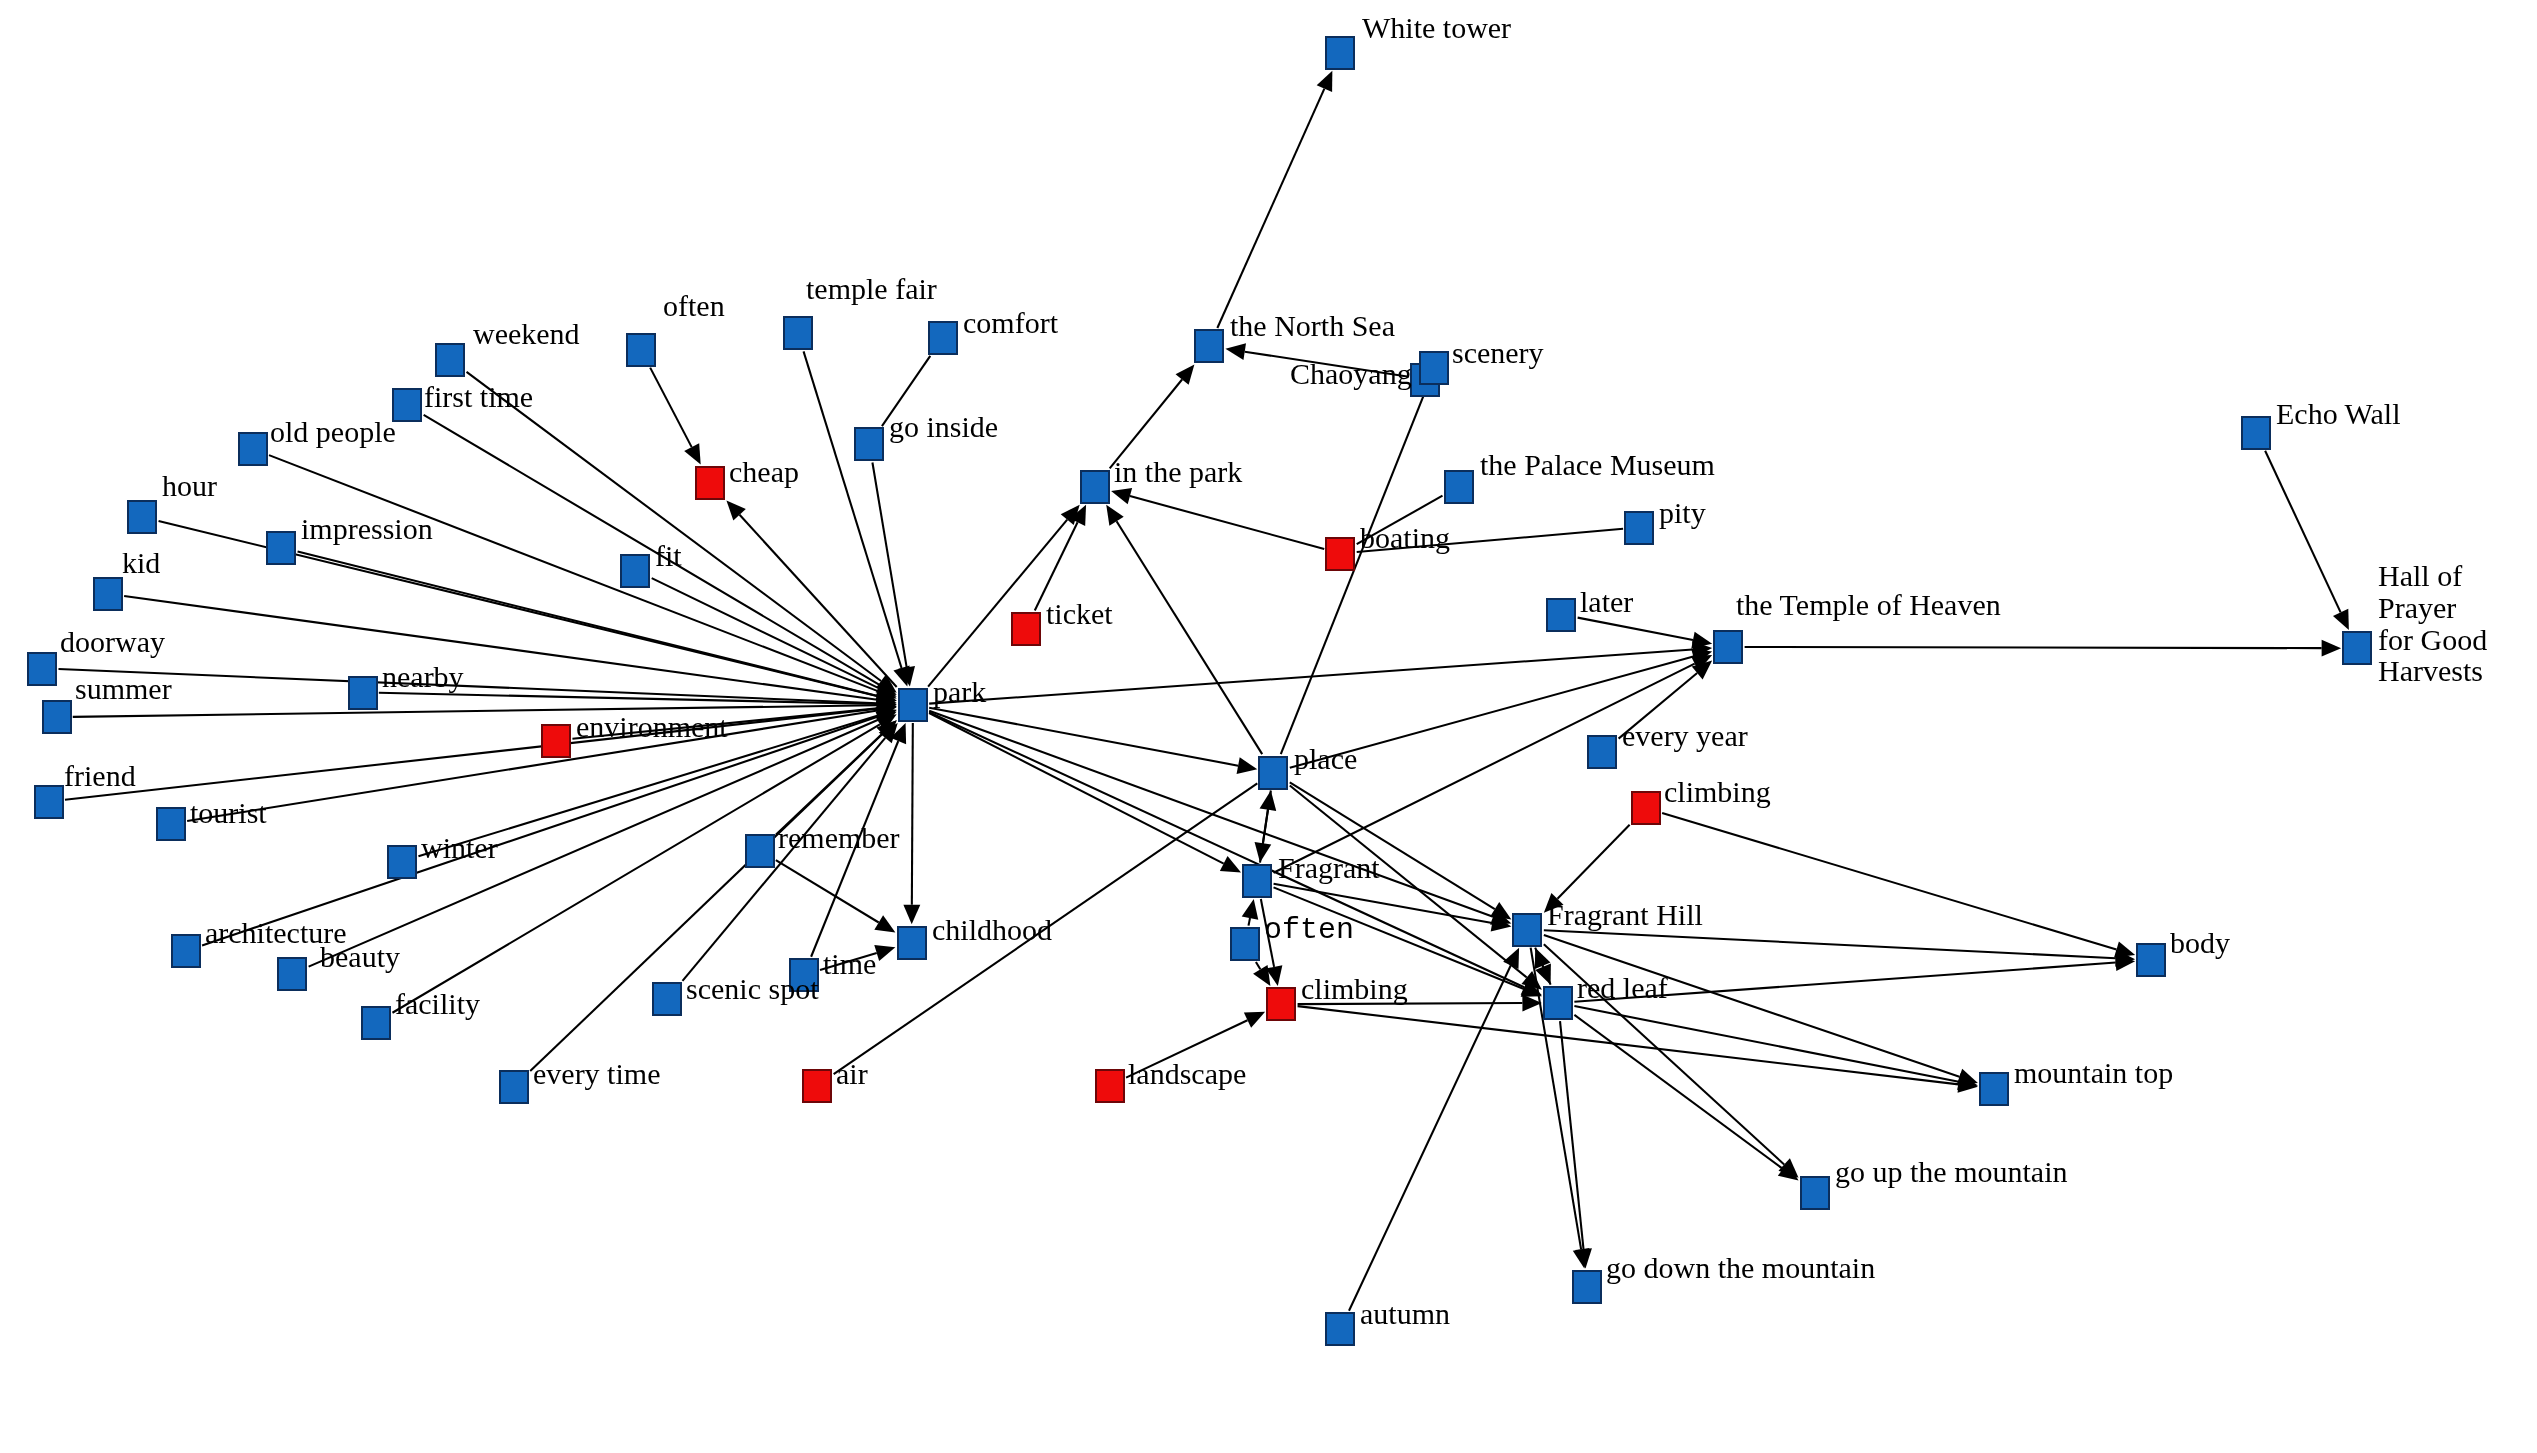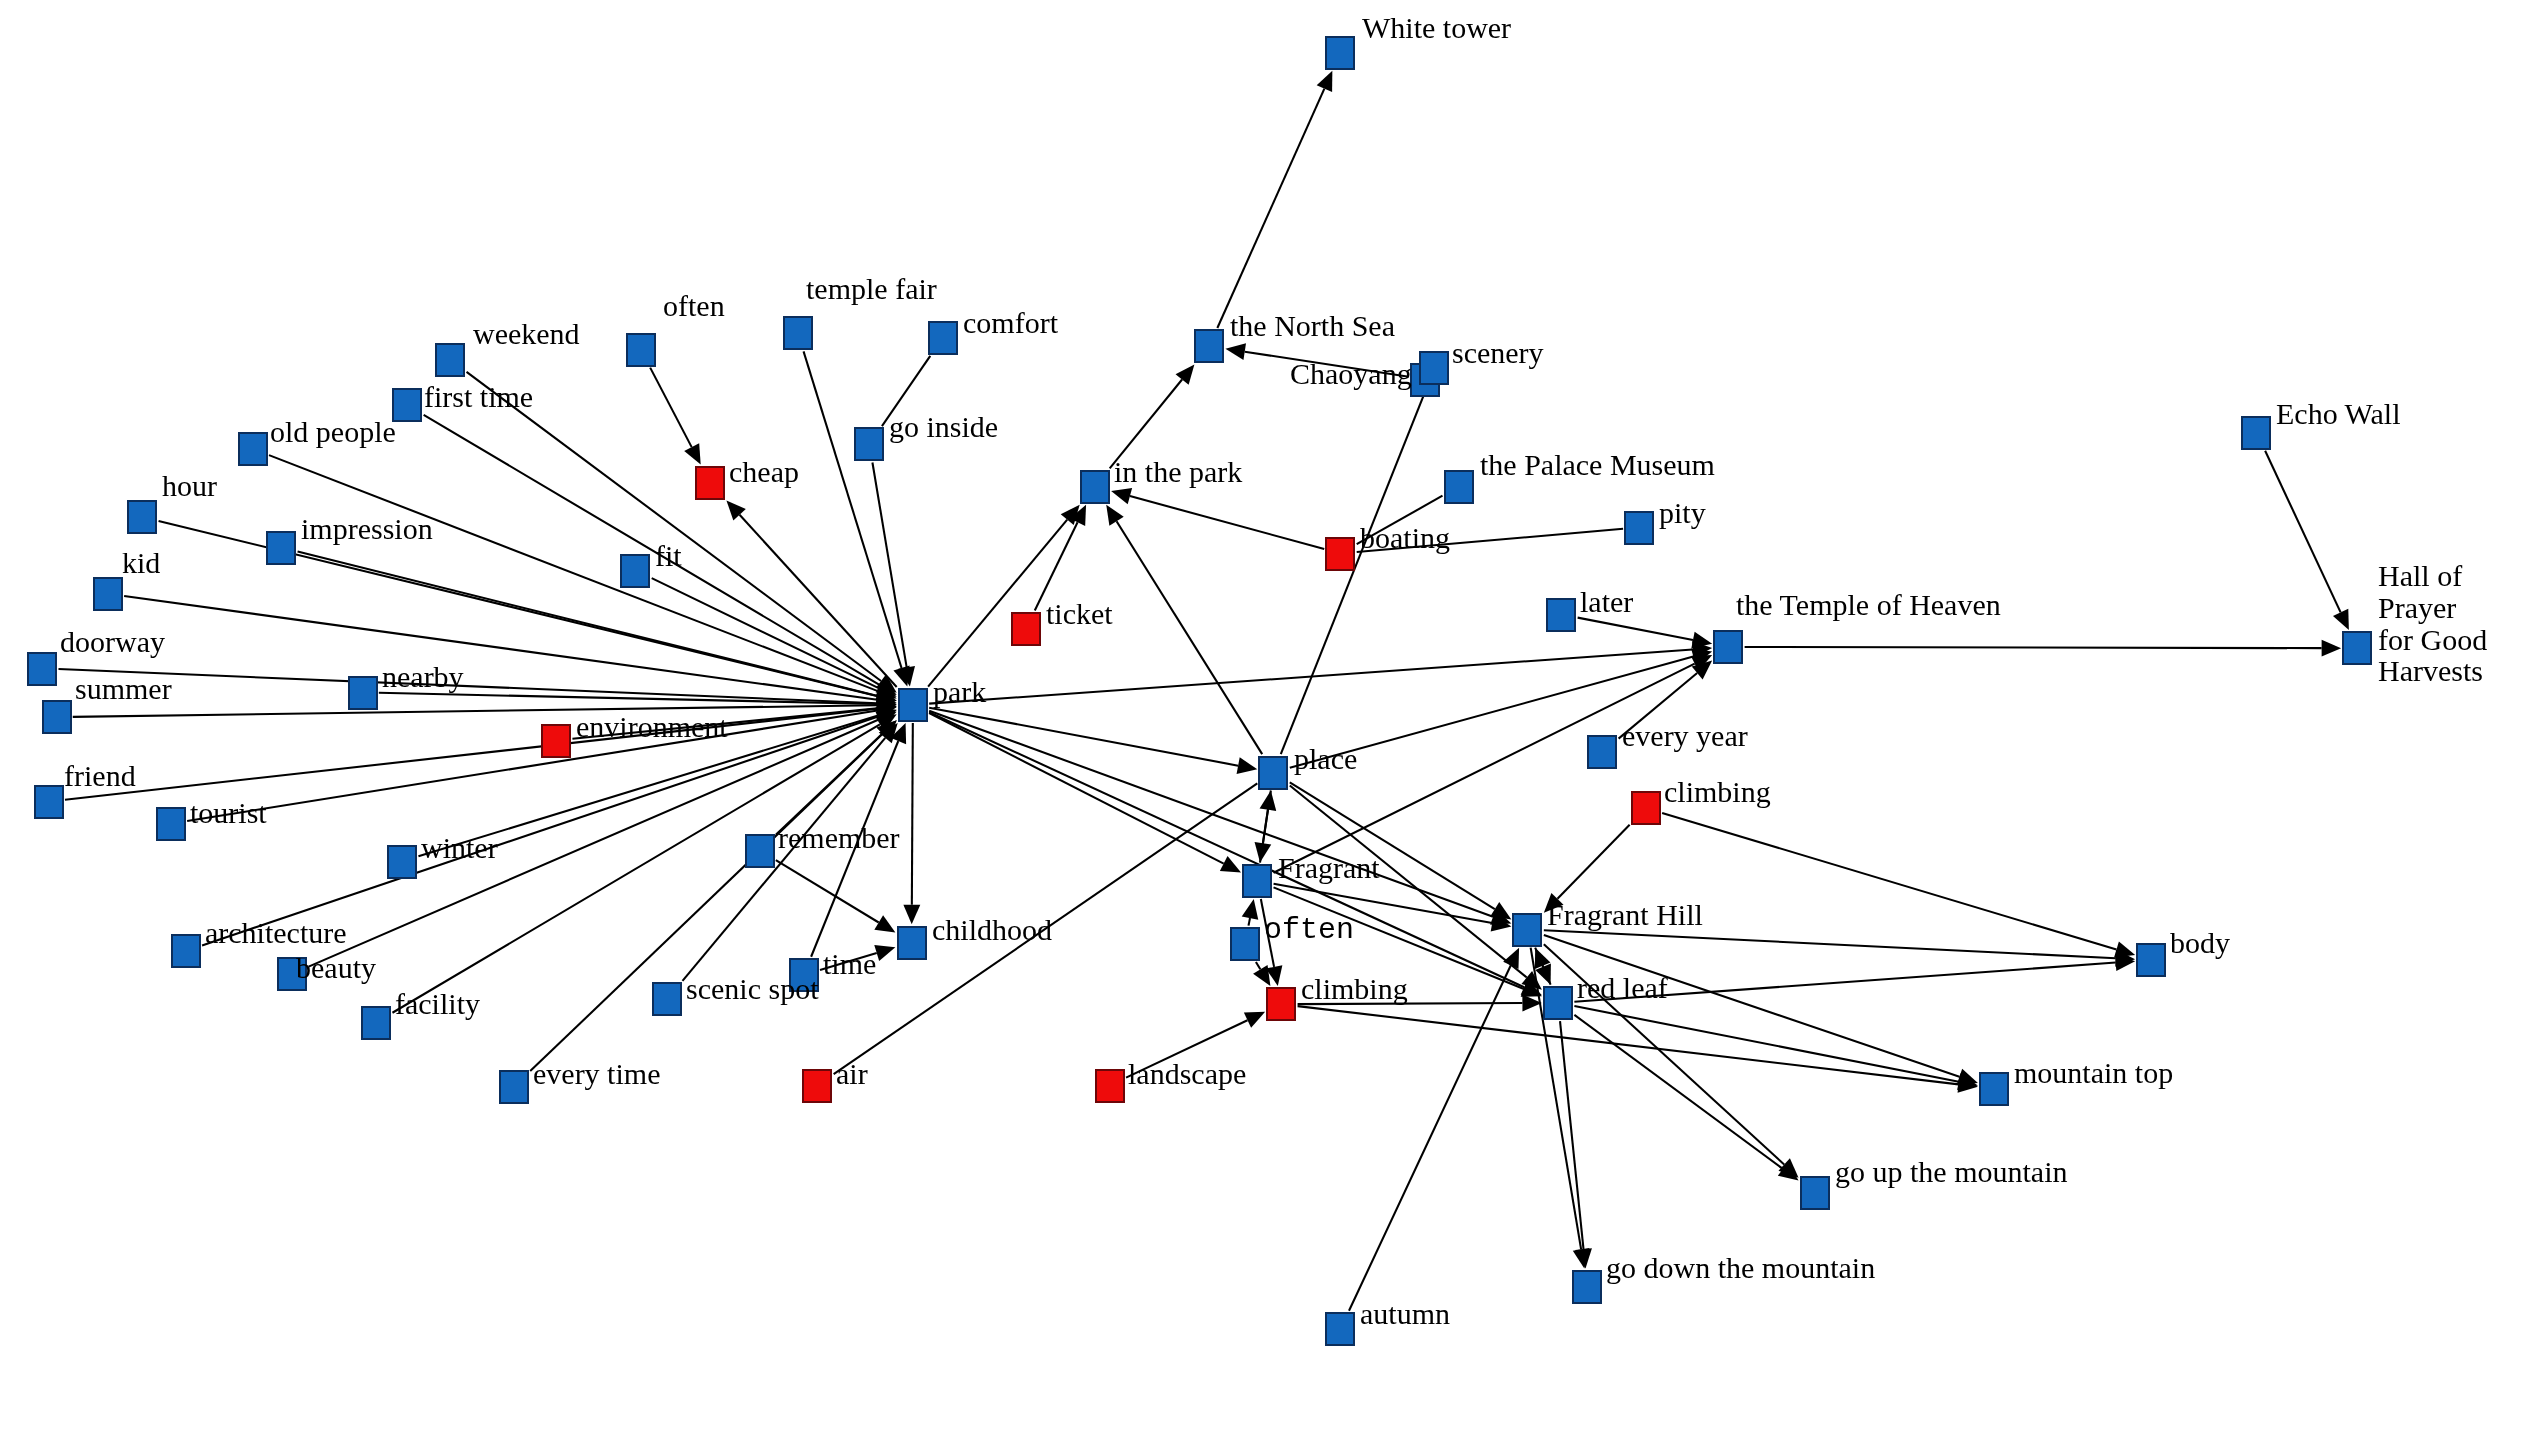--- a/index.html
+++ b/index.html
@@ -298,21 +298,21 @@
       <div class="node-label" style="left: 1547px; top: 899px;">Fragrant Hill</div>
       <div class="node" title="architecture" style="left: 171px; top: 934px;"></div>
       <div class="node-label" style="left: 205px; top: 917px;">architecture</div>
       <div class="node" title="childhood" style="left: 897px; top: 926px;"></div>
       <div class="node-label" style="left: 932px; top: 914px;">childhood</div>
       <div class="node" title="often" style="left: 1230px; top: 927px;"></div>
       <div class="node-label" style="left: 1264px; top: 915px; font-family: Liberation Mono, monospace;">often</div>
       <div class="node" title="body" style="left: 2136px; top: 943px;"></div>
       <div class="node-label" style="left: 2170px; top: 927px;">body</div>
       <div class="node" title="beauty" style="left: 277px; top: 957px;"></div>
-      <div class="node-label" style="left: 296px; top: 941px; margin-top: 11px;">beauty</div>
+      <div class="node-label" style="left: 320px; top: 941px;">beauty</div>
       <div class="node" title="time" style="left: 789px; top: 958px;"></div>
       <div class="node-label" style="left: 823px; top: 948px;">time</div>
       <div class="node red" title="climbing" style="left: 1266px; top: 987px;"></div>
       <div class="node-label" style="left: 1301px; top: 973px;">climbing</div>
       <div class="node" title="red leaf" style="left: 1543px; top: 986px;"></div>
       <div class="node-label" style="left: 1577px; top: 972px;">red leaf</div>
       <div class="node" title="scenic spot" style="left: 652px; top: 982px;"></div>
       <div class="node-label" style="left: 686px; top: 973px;">scenic spot</div>
       <div class="node" title="facility" style="left: 361px; top: 1006px;"></div>
       <div class="node-label" style="left: 395px; top: 988px;">facility</div>

